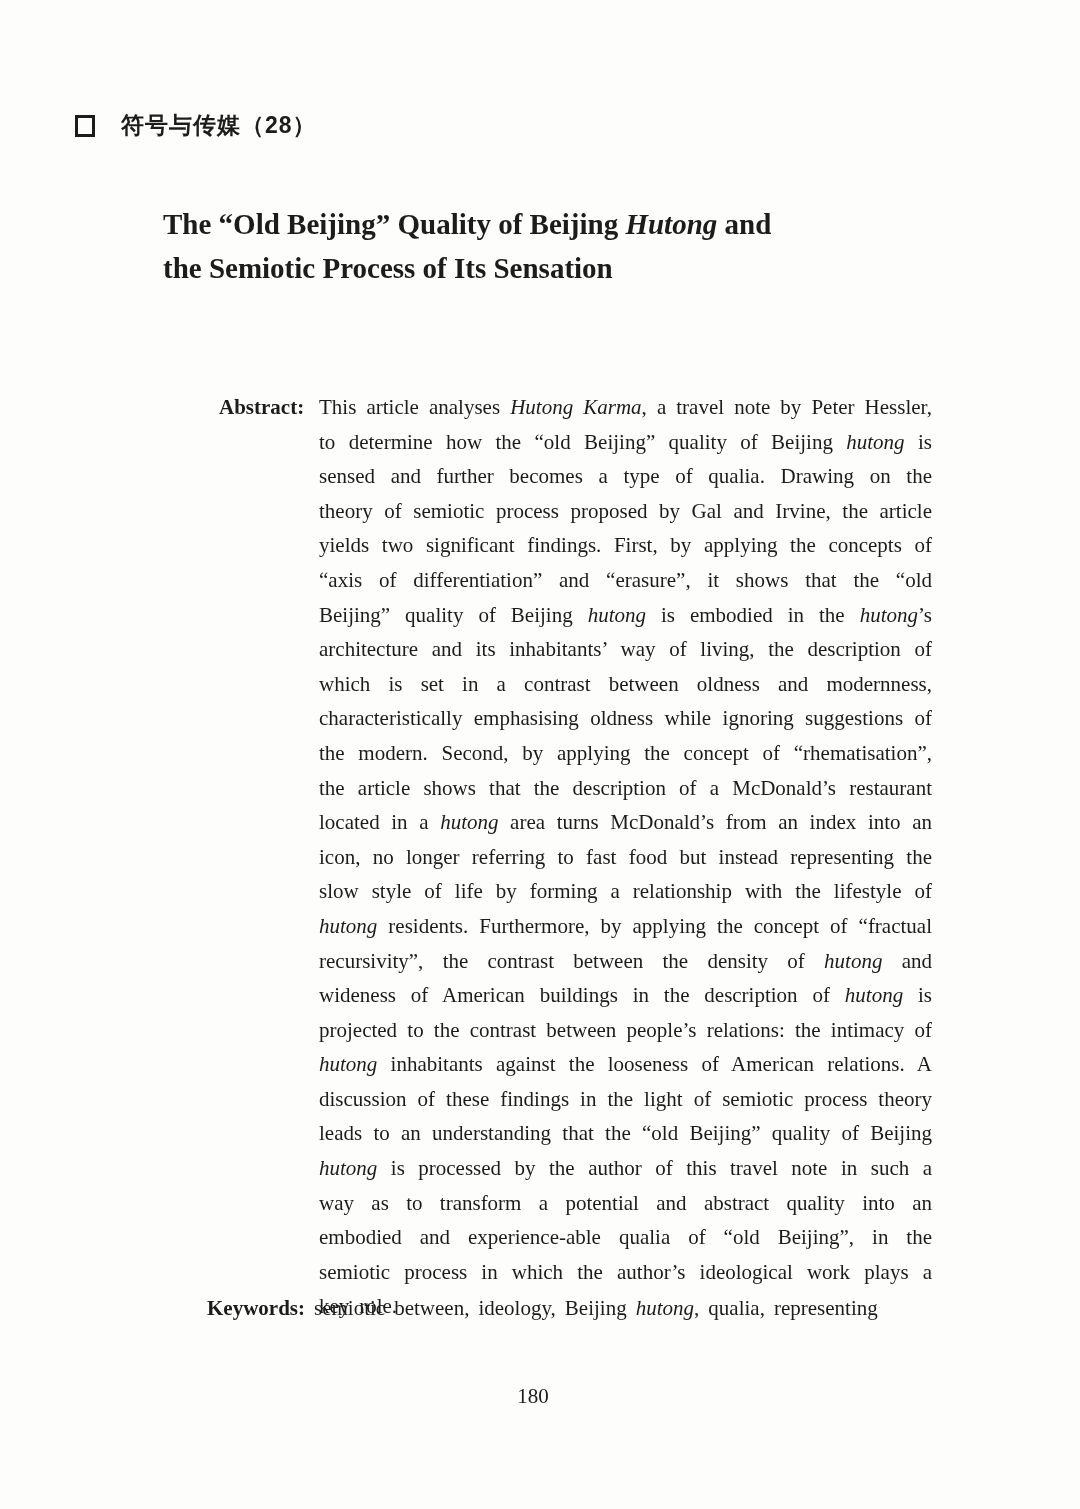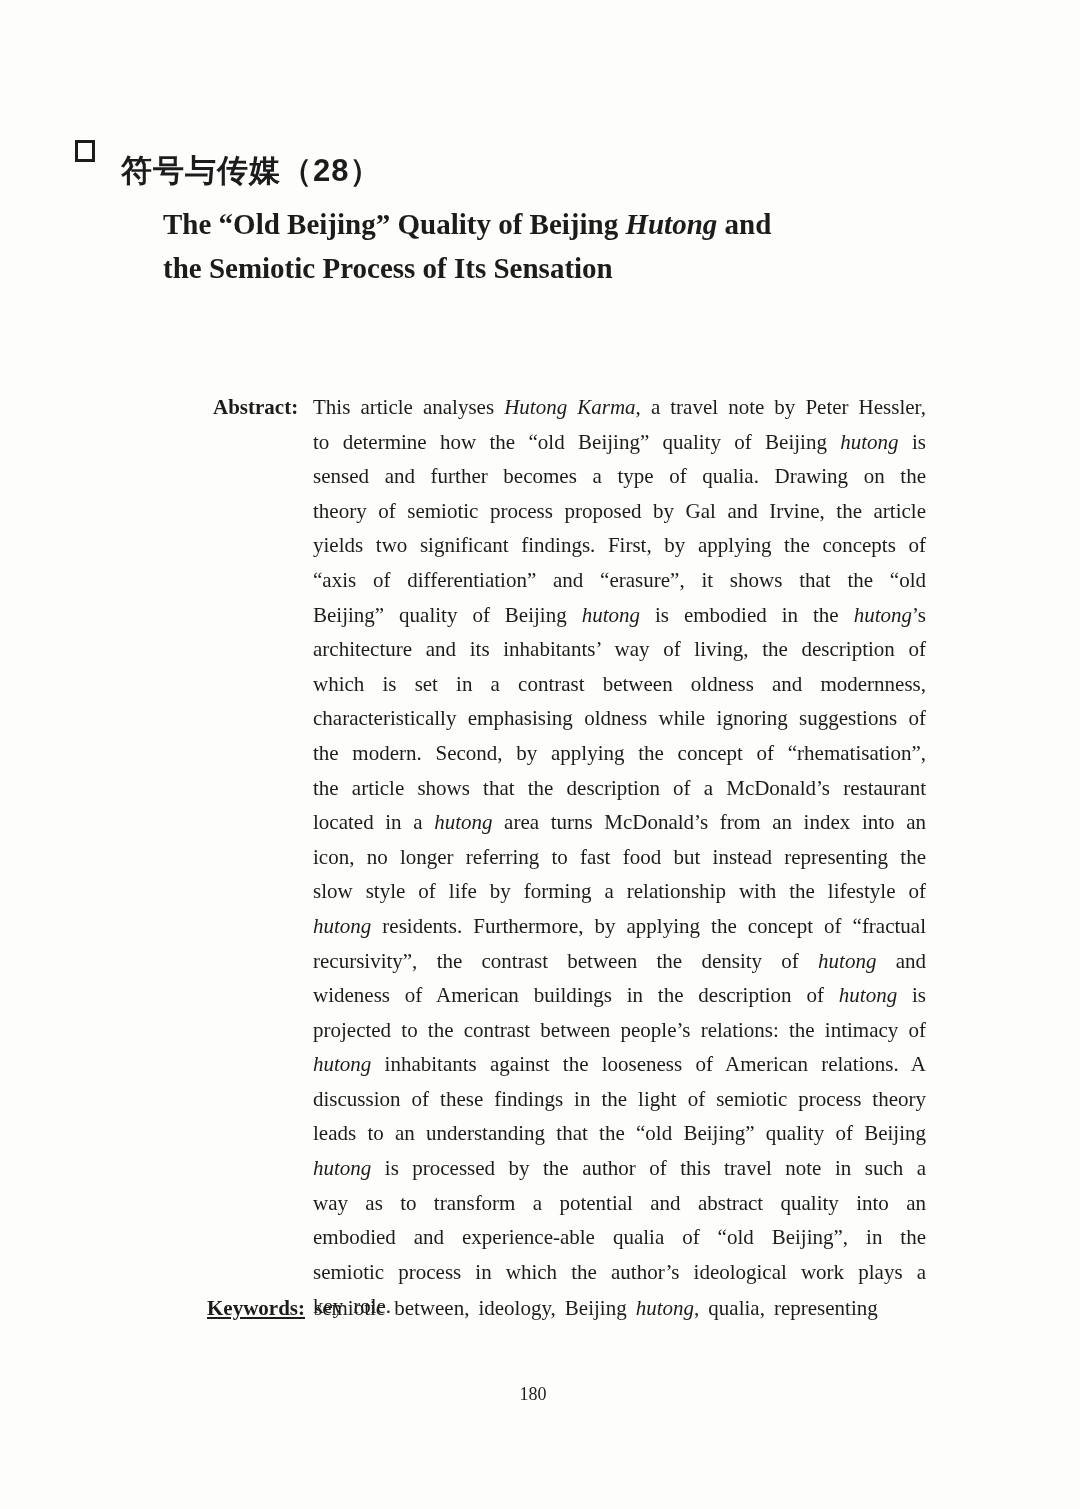--- a/index.html
+++ b/index.html
@@ -24,45 +24,44 @@
   .square-bullet {
     width: 20px;
     height: 22px;
     border: 3px solid #1c1c1c;
     margin-right: 26px;
     flex-shrink: 0;
   }
   .journal-title {
     font-family: "Liberation Sans", "DejaVu Sans", sans-serif;
     font-weight: 700;
-    font-size: 31px;
+    font-size: 23px;
     letter-spacing: 1px;
     white-space: nowrap;
-    margin-top: 40px;
   }
   .article-title {
     position: absolute;
     left: 163px;
     top: 202px;
     width: 790px;
     font-size: 29px;
     font-weight: 700;
     line-height: 44px;
   }
   .article-title em { font-style: italic; }
   .authors {
     position: absolute;
     left: 163px;
     top: 317px;
     font-size: 23px;
   }
   .author-name { margin-right: 34px; }
   .abstract-row {
     position: absolute;
-    left: 213px;
+    left: 219px;
     top: 390px;
     width: 713px;
     display: flex;
   }
   .abstract-label {
     width: 100px;
     flex-shrink: 0;
     font-weight: 700;
     font-size: 21px;
     line-height: 34.6px;
@@ -82,28 +81,28 @@
     width: 740px;
     font-size: 21px;
     word-spacing: 0.18em;
   }
   .doi-line {
     position: absolute;
     left: 207px;
     top: 1331px;
     font-size: 21px;
   }
-  .bold-label { font-weight: 700; text-decoration: underline; }
+  .bold-label { font-weight: 700; }
   .page-number {
     position: absolute;
     top: 1384px;
     left: 0;
     width: 1066px;
     text-align: center;
-    font-size: 18px;
+    font-size: 21px;
   }
 </style>
 </head>
 <body>
 
 <div class="page">
 
   <div class="journal-header">
     <div class="square-bullet"></div>
     <div class="journal-title">符号与传媒（28）</div>

